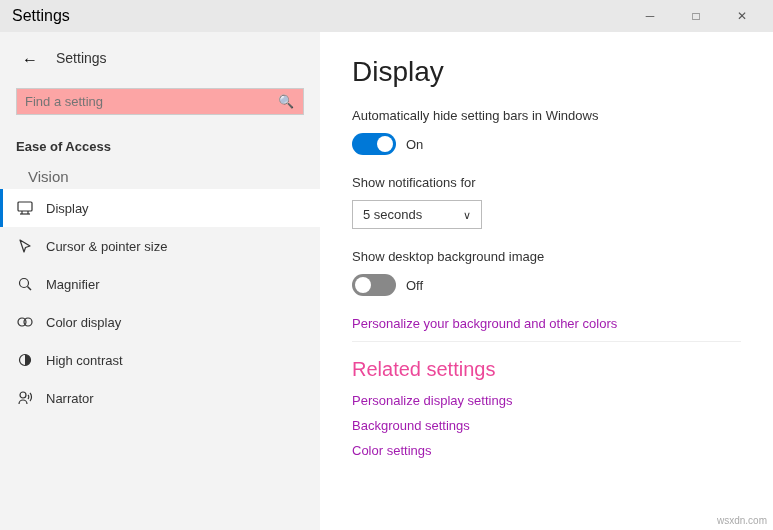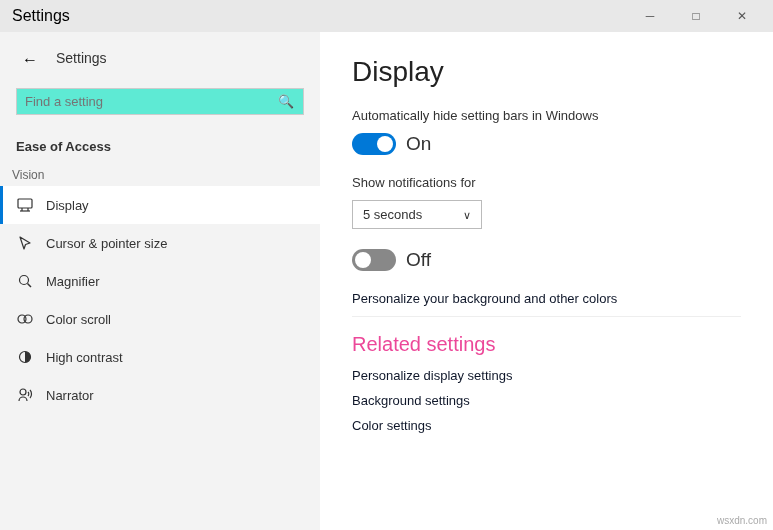--- a/index.html
+++ b/index.html
@@ -76,43 +76,43 @@
       cursor: pointer;
       border-radius: 2px;
     }
     .sidebar-app-title {
       font-size: 14px;
       color: #333;
     }
     .search-box {
       margin: 4px 16px 16px;
       display: flex;
-      background: #5eead4;
+      background: #fca5a5;
       border: 1px solid #ccc;
       padding: 5px 8px;
       gap: 6px;
     }
     .search-box input {
       border: none;
       outline: none;
       font-size: 13px;
       color: #555;
       flex: 1;
       background: transparent;
     }
     .section-header {
       font-size: 13px;
       font-weight: 700;
       color: #333;
       padding: 8px 16px 8px;
     }
     .section-label {
-      font-size: 12px;
+      font-size: 15px;
       color: #666;
-      padding: 6px 12px 4px;
+      padding: 6px 28px 4px;
     }
     .nav-item {
       display: flex;
       align-items: center;
       gap: 12px;
       padding: 10px 16px;
       cursor: pointer;
       font-size: 13px;
       color: #333;
       position: relative;
@@ -172,21 +172,21 @@
       height: 16px;
       background: white;
       border-radius: 50%;
       position: absolute;
       top: 3px;
       transition: left 0.1s;
     }
     .toggle.on .toggle-knob { left: 25px; }
     .toggle.off .toggle-knob { left: 3px; }
     .toggle-label {
-      font-size: 19px;
+      font-size: 13px;
       color: #333;
     }
 
     
     .dropdown-row {
       margin-bottom: 20px;
     }
     .dropdown {
       display: flex;
       align-items: flex-end;
@@ -203,21 +203,21 @@
 
     
     .related-header {
       font-size: 20px;
       font-weight: 300;
       color: #ec4899;
       margin: 8px 0 12px;
     }
     .link {
       font-size: 13px;
-      color: #0f172a;
+      color: #a21caf;
       cursor: pointer;
       margin-bottom: 10px;
       display: block;
     }
 
     
     .divider {
       height: 1px;
       background: #eee;
       margin: 4px 0 16px;
@@ -294,21 +294,21 @@
       </div>
       <span>Magnifier</span>
     </div>
     <div class="nav-item">
       <div class="nav-icon">
         <svg width="16" height="16" viewBox="0 0 16 16" fill="none">
             <circle cx="5" cy="8" r="4" stroke="#333" stroke-width="1.2"></circle>
             <circle cx="11" cy="8" r="4" stroke="#333" stroke-width="1.2"></circle>
           </svg>
       </div>
-      <span>Color scroll</span>
+      <span>Color display</span>
     </div>
     <div class="nav-item">
       <div class="nav-icon">
         <svg width="16" height="16" viewBox="0 0 16 16" fill="none">
             <circle cx="8" cy="8" r="5.5" stroke="#333" stroke-width="1.2"></circle>
             <path d="M8 2.5A5.5 5.5 0 0 1 8 13.5V2.5Z" fill="#333"></path>
           </svg>
       </div>
       <span>High contrast</span>
     </div>
@@ -337,20 +337,21 @@
     </div>
 
     <div class="dropdown-row">
       <div class="setting-label">Show notifications for</div>
       <div class="dropdown">
         <span>5 seconds</span>
         <span style="font-size:11px;">∨</span>
       </div>
     </div>
 
+    <div class="setting-label">Show desktop background image</div>
     <div class="toggle-row">
       <div class="toggle off">
         <div class="toggle-knob"></div>
       </div>
       <span class="toggle-label">Off</span>
     </div>
 
     <a class="link">Personalize your background and other colors</a>
 
     <div class="divider"></div>

